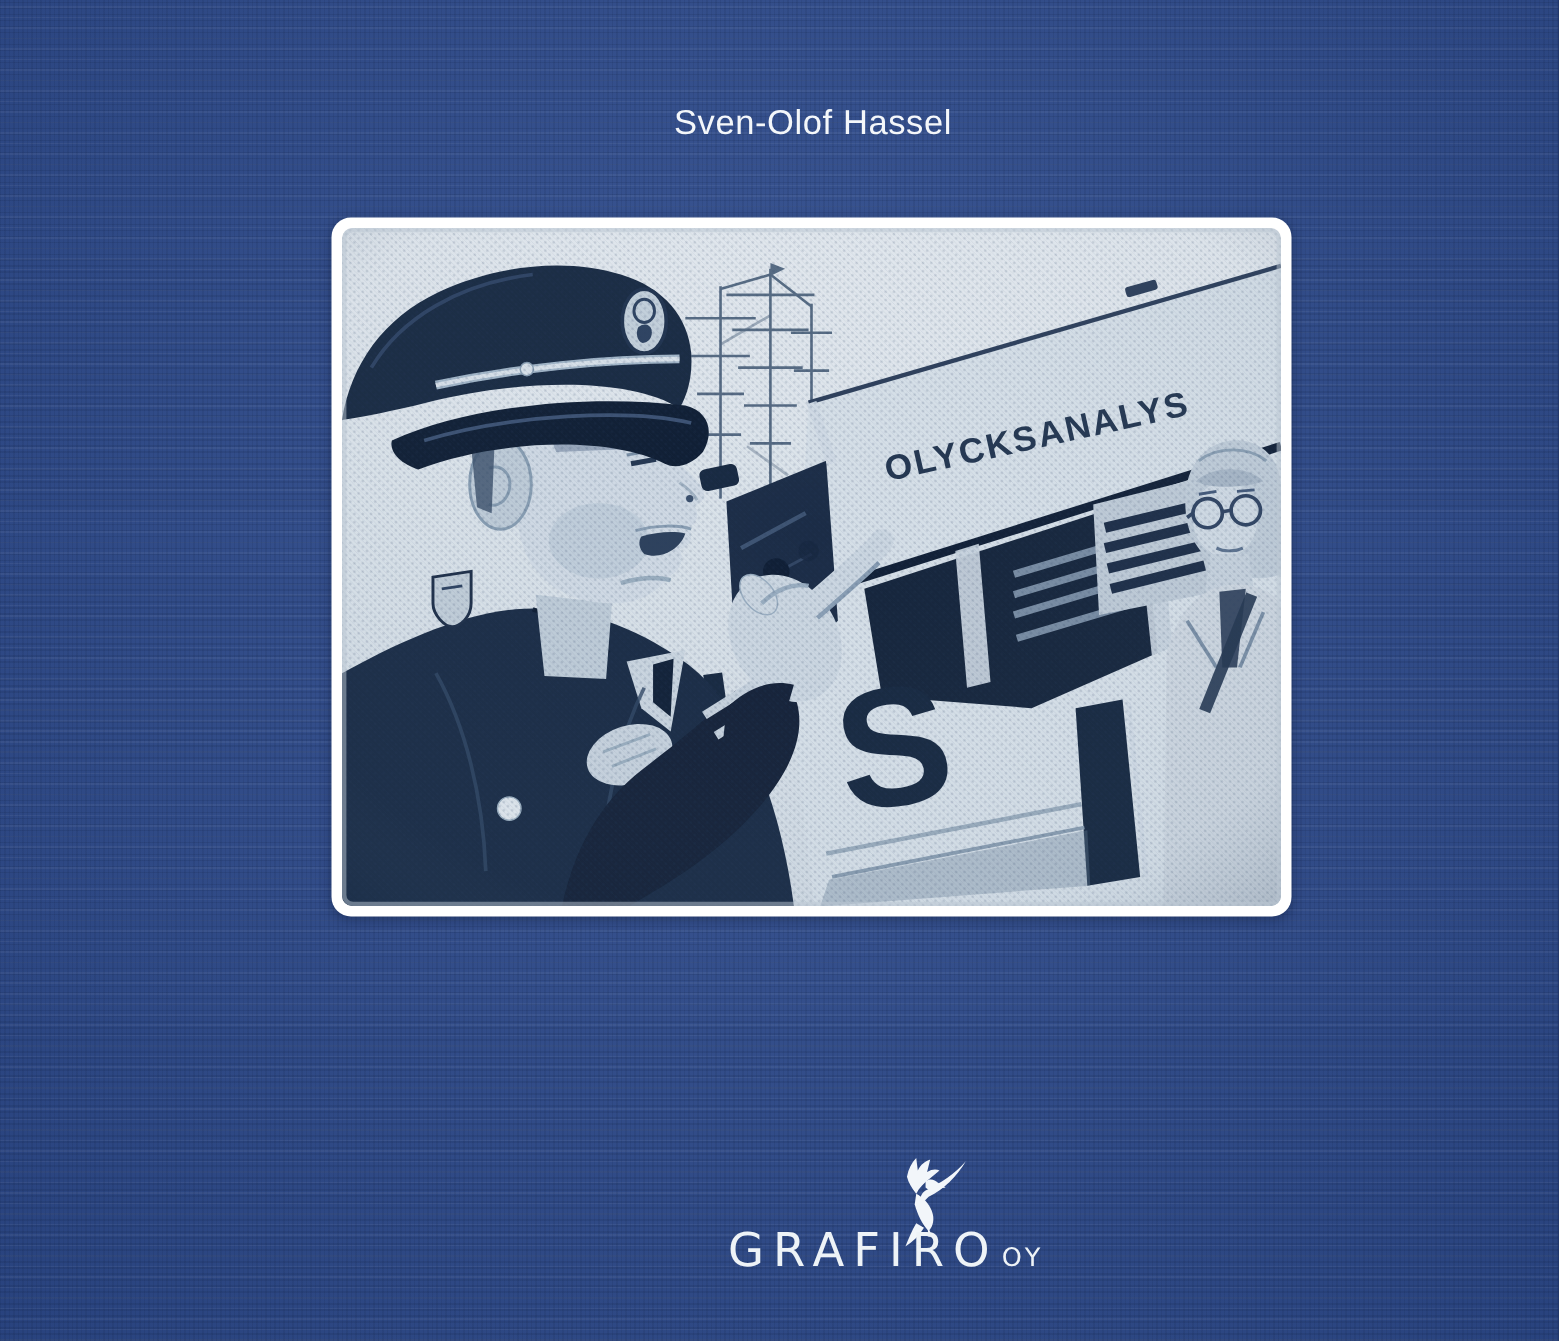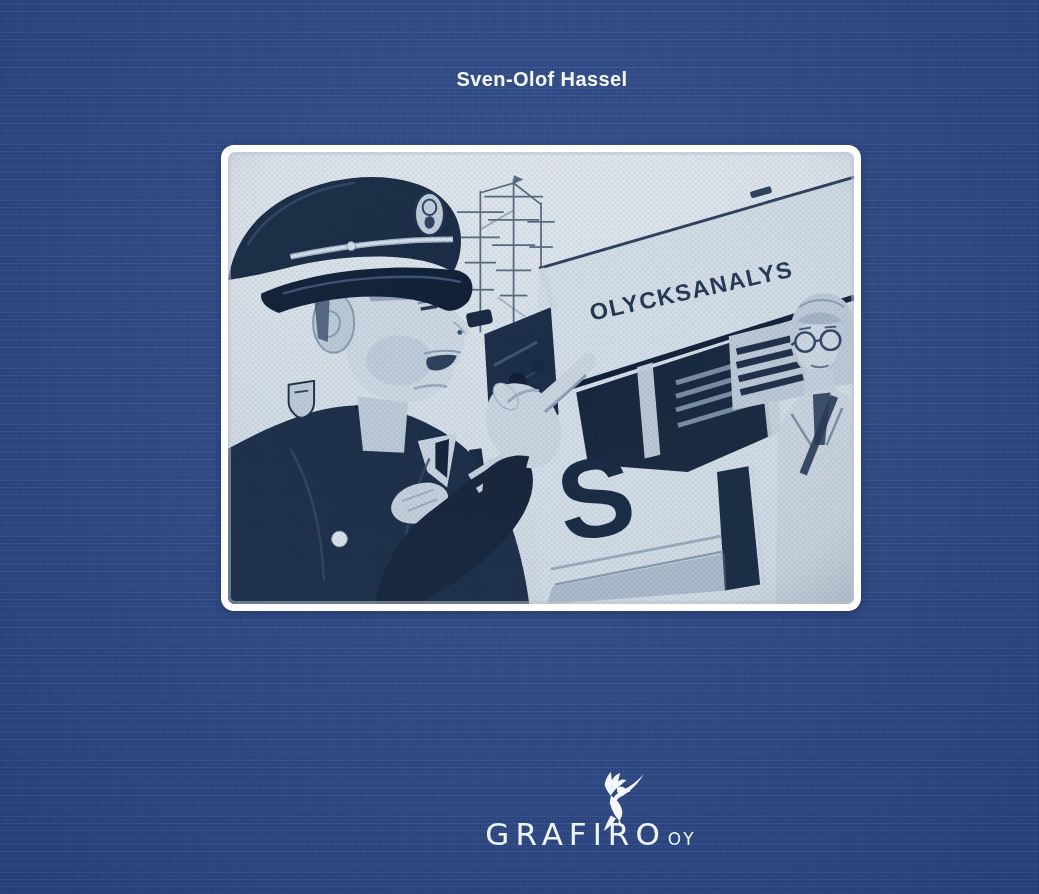--- a/index.html
+++ b/index.html
@@ -8,21 +8,21 @@
     background-color:#2d4a8c;
     background-image:
       repeating-linear-gradient(90deg, rgba(13,27,58,.10) 0 1px, rgba(255,255,255,0) 1px 3px),
       repeating-linear-gradient(0deg, rgba(16,32,66,.14) 0 1px, rgba(255,255,255,0) 1px 4px),
       repeating-linear-gradient(0deg, rgba(255,255,255,.05) 0 1px, rgba(255,255,255,0) 1px 7px),
       radial-gradient(ellipse at 50% 38%, rgba(255,255,255,.07), rgba(0,0,0,.10));
     font-family:"Liberation Sans", sans-serif;
   }
   .author{
     position:absolute;top:68px;left:542px;transform:translateX(-50%);
-    color:#f4f7fa;font-size:20px;font-weight:700;letter-spacing:.4px;white-space:nowrap;
+    color:#f4f7fa;font-size:23px;font-weight:400;letter-spacing:.4px;white-space:nowrap;
   }
   .photo-frame{
     position:absolute;left:221px;top:145px;width:626px;height:452px;padding:7px;
     background:#ffffff;border-radius:13px;box-shadow:0 2px 8px rgba(10,20,45,.35);
   }
   .photo-frame svg{display:block;border-radius:7px;}
   .title{
     position:absolute;top:639px;left:545px;transform:translateX(-50%);
     color:#ffffff;font-weight:700;font-size:47px;line-height:47px;
     text-align:center;white-space:nowrap;letter-spacing:-.5px;

